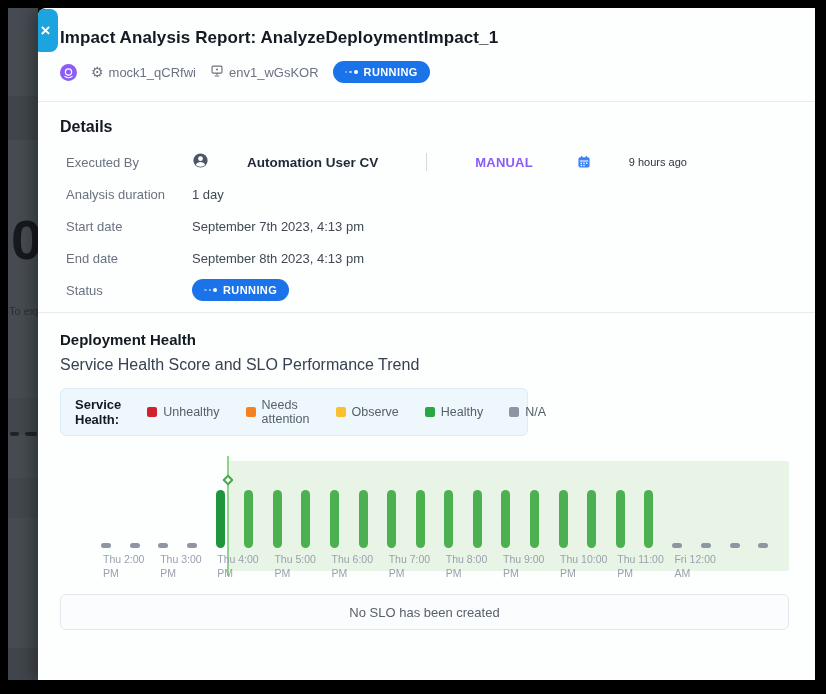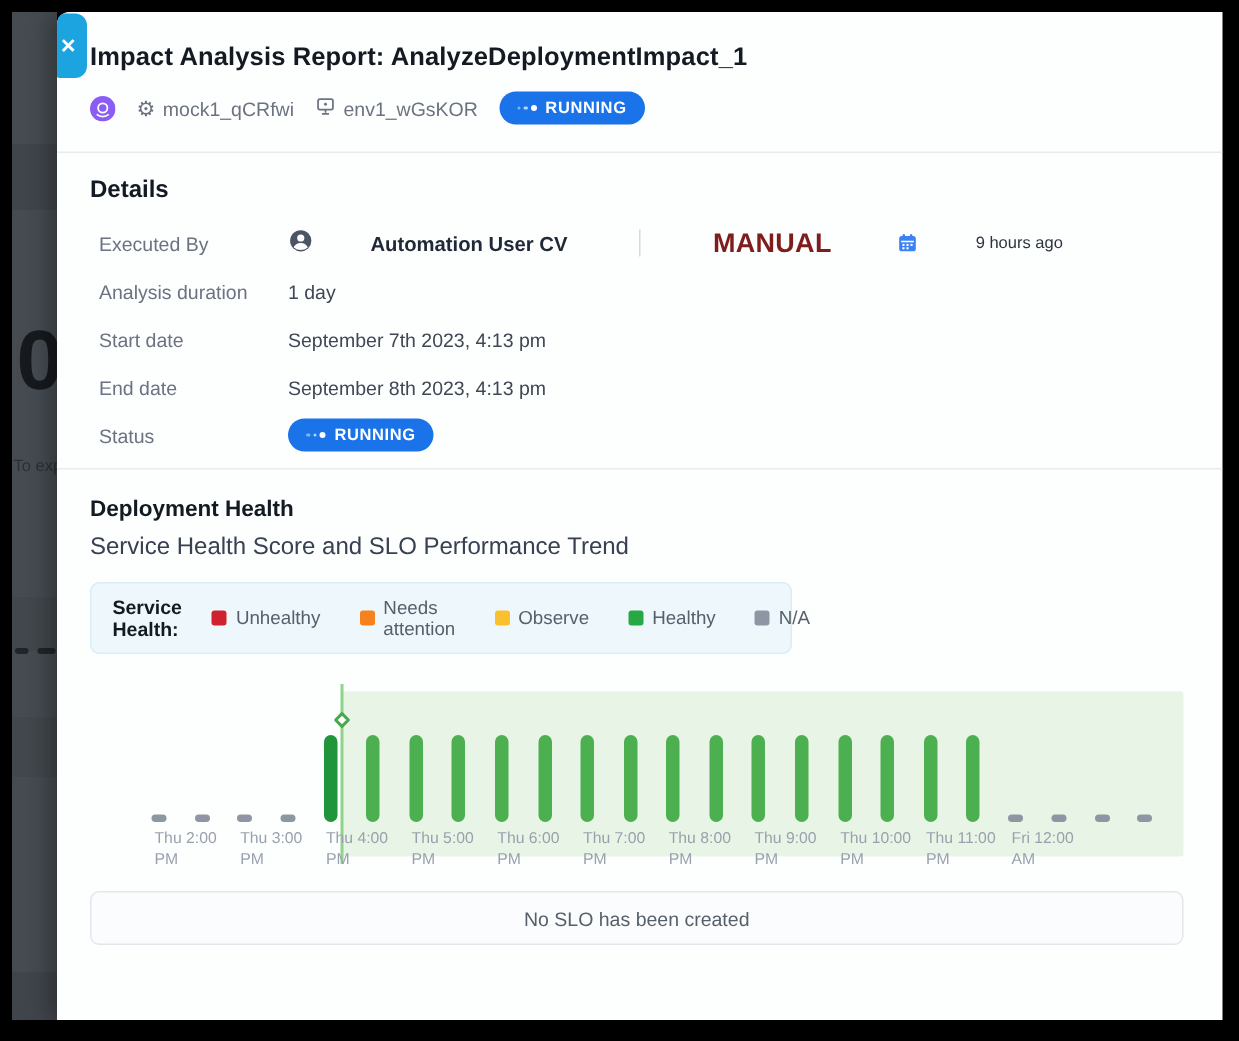--- a/index.html
+++ b/index.html
@@ -41,28 +41,28 @@
   .divider { height:1px; background:#e8eaed; margin-top:18px; }
 
   .section { padding:16px 26px 0 22px; }
   .h-details { font-size:16px; font-weight:700; color:#131a22; }
   .rows { margin-top:10px; }
   .row { display:flex; align-items:center; min-height:32px; padding-left:6px; }
   .row-label { width:126px; flex:none; font-size:13px; color:#6b7280; }
   .row-value { font-size:13px; color:#3f4854; display:flex; align-items:center;gap:32px; }
   .exec-name { font-size:13.5px; font-weight:600; color:#1f2937; margin-left:6px; }
   .vsep { width:1px; height:18px; background:#d6dade; margin:0 16px; }
-  .manual { font-size:18px; font-weight:600; color:#7f1d1d; letter-spacing:.2px; }
+  .manual { font-size:13px; font-weight:600; color:#8b5cf6; letter-spacing:.2px; }
   .ago { margin-left:6px; font-size:11px; color:#2b3440; }
   .cal { margin-left:12px; display:flex; }
 
   .h-health { font-size:15px; font-weight:700; color:#131a22; }
   .subtitle { margin-top:8px; font-size:16px; color:#374151; }
 
-  .legend-box { margin-top:14px; width:468px; display:flex; align-items:center; gap:20px;
+  .legend-box { margin-top:14px; width:468px; display:flex; align-items:center; gap:26px;
                 background:#eef7fc; border:1px solid #d9edf7; border-radius:6px; padding:8px 14px; }
   .legend-title { font-size:13px; font-weight:700; color:#131a22; }
   .legend-item { display:flex; align-items:center; gap:6px; font-size:12.5px; color:#57606a; }
   .swatch { width:10px; height:10px; border-radius:2px; flex:none; }
 
   .chart { position:relative; margin-top:12px; width:729px; height:134px; }
   .chart-region { position:absolute; top:13px; height:110px; border-radius:2px; }
   .marker-line { position:absolute; top:8px; width:2px; height:120px; z-index:2; }
   .marker-diamond { position:absolute; width:8px; height:8px; background:#fff; border:2px solid #49a84d;
                     transform:rotate(45deg); z-index:3; border-radius:1px; }

